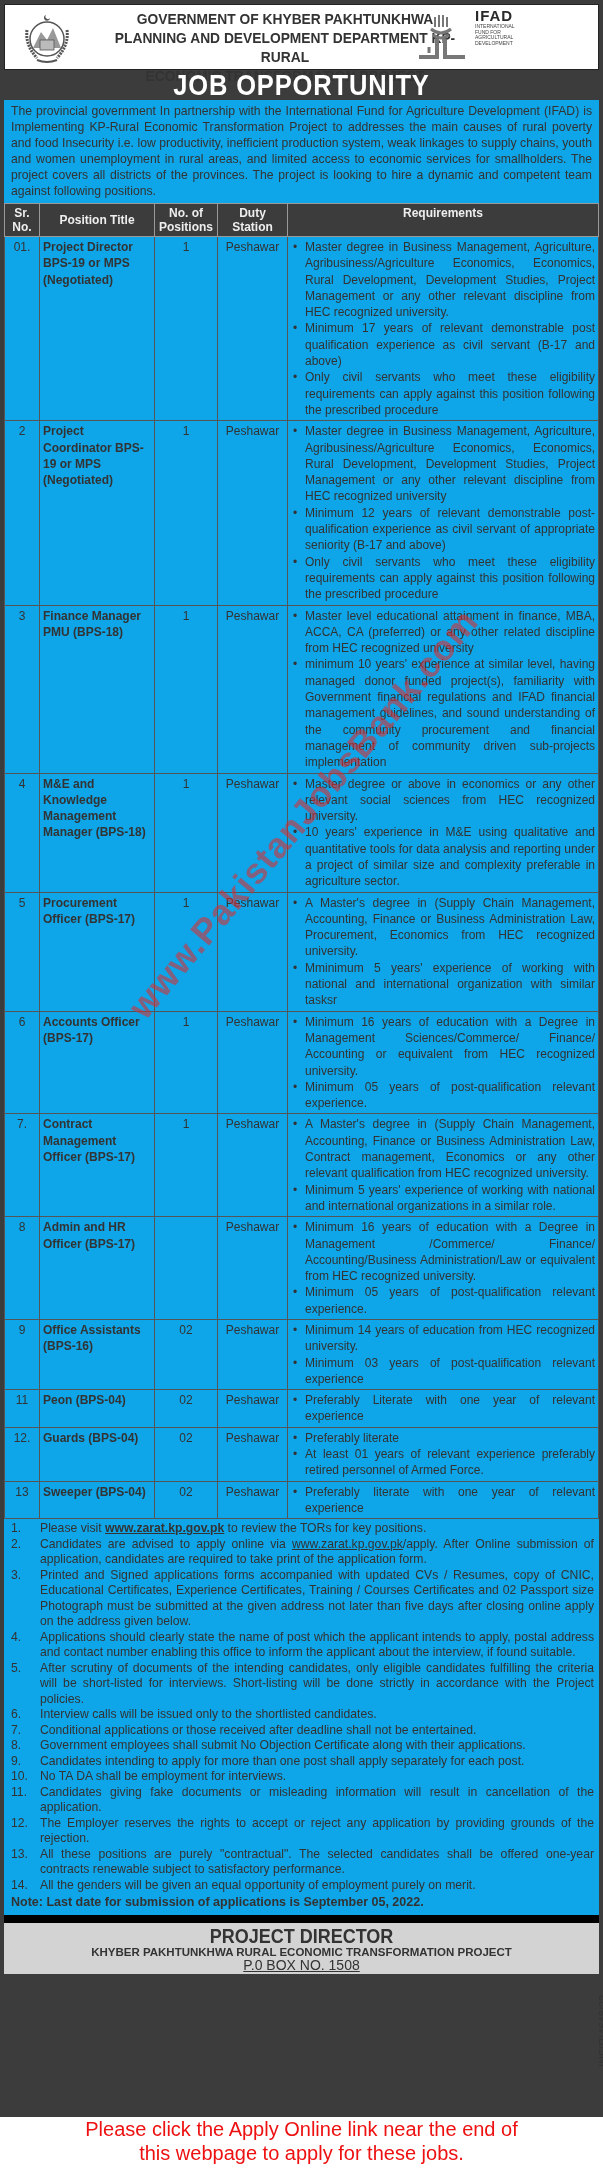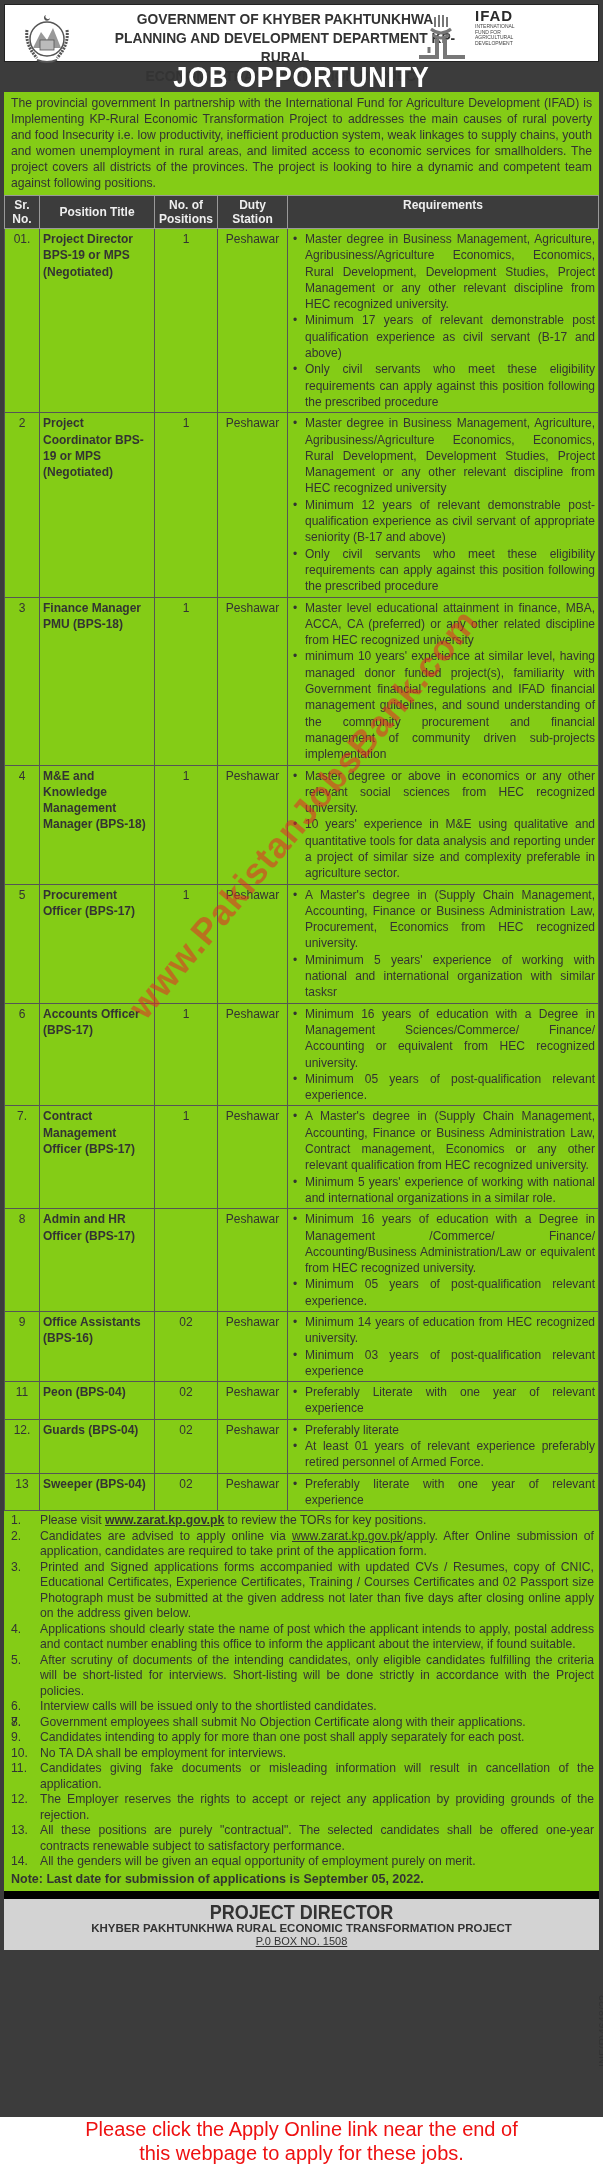--- a/index.html
+++ b/index.html
@@ -1,26 +1,26 @@
 <!DOCTYPE html>
 <html><head>
 <meta charset="utf-8">
 <style>
   html,body{margin:0;padding:0;background:#fff;}
   body{width:603px;height:2170px;position:relative;overflow:hidden;font-family:"Liberation Sans",sans-serif;color:#2a2a2a;}
   .ad{position:absolute;left:0;top:0;width:603px;height:2117px;background:#3c3c3c;box-sizing:border-box;padding:4px;}
-  .header{background:#fff;height:58px;position:relative;border:1px solid #222;box-sizing:border-box;}
+  .header{background:#fff;height:66px;position:relative;border:1px solid #222;box-sizing:border-box;}
   .kp-logo{position:absolute;left:14px;top:5px;width:56px;height:56px;}
   .ifad-logo{position:absolute;left:408px;top:8px;width:60px;height:52px;}
   .ifad-text{position:absolute;left:470px;top:2px;width:80px;}
   .ifad-text .big{font-weight:bold;font-size:15px;letter-spacing:1px;color:#2a2a2a;}
   .ifad-text .small{font-size:5px;line-height:5.5px;color:#444;}
   .htitle{position:absolute;left:80px;width:400px;text-align:center;top:4px;font-family:"Liberation Sans Narrow","Liberation Sans",sans-serif;font-weight:bold;font-size:15px;line-height:19px;color:#333;transform:scaleX(0.92);transform-origin:center;}
   .banner{height:30px;color:#fff;text-align:center;font-weight:bold;font-size:30px;line-height:30px;letter-spacing:1px;transform:scaleX(0.85);}
-  .panel{background:#84cc16;margin-top:0;}
+  .panel{background:#0ea5e9;margin-top:0;}
   .intro{padding:3px 7px 4px 7px;font-size:12.2px;line-height:16px;text-align:justify;color:#333;}
   table.jobs{border-collapse:collapse;width:595px;table-layout:fixed;font-size:12px;color:#333;}
   table.jobs th{background:#3c3c3c;color:#eee;font-weight:bold;border:1px solid #999;font-size:12px;line-height:14px;padding:2px 1px;vertical-align:middle;}
   table.jobs th.req{vertical-align:top;}
   table.jobs td{border:1px solid #555;vertical-align:top;padding:2px 3px 2px 3px;line-height:16.3px;}
   td.sr{text-align:center;border-radius:15px;}
   td.title{font-weight:bold;}
   td.num{text-align:center;}
   td.duty{text-align:center;}
   td.req ul{margin:0;padding:0 0 0 14px;list-style:none;}
@@ -29,21 +29,21 @@
   .terms{padding:2px 5px 0 7px;font-size:12.2px;line-height:15.5px;color:#333;}
   .terms ol{margin:0;padding:0;list-style:none;}
   .terms li{position:relative;padding-left:29px;text-align:justify;}
   .terms li .n{position:absolute;left:0;top:0;}
   .terms a{color:#333;text-decoration:underline;}
   .terms a.b{font-weight:bold;}
   .note{font-weight:bold;font-size:12.5px;padding:2px 0 4px 0;}
   .footer{background:#d3d3d3;text-align:center;padding:3px 0 2px 0;position:relative;border-top:8px solid #000000;}
   .footer .pd{font-weight:bold;font-size:20px;line-height:20px;color:#333;transform:scaleX(0.9);}
   .footer .org{font-weight:bold;font-size:11.5px;line-height:13px;color:#333;}
-  .footer .box{font-size:11px;line-height:13px;color:#333;text-decoration:underline;}
+  .footer .box{font-size:14px;line-height:13px;color:#333;text-decoration:underline;}
   .ref{position:absolute;right:6px;top:1987px;transform:rotate(-90deg);transform-origin:right top;font-size:11px;color:#333;white-space:nowrap;width:80px;text-align:left;}
   .watermark{position:absolute;left:120px;top:1000px;font-size:36px;font-weight:bold;color:rgba(230,40,40,0.55);transform:rotate(-50deg);transform-origin:left top;white-space:nowrap;pointer-events:none;letter-spacing:1px;}
   .cta{position:absolute;left:0;top:2117px;width:603px;text-align:center;color:#ee1111;font-size:20px;line-height:24px;}
 </style>
 </head>
 <body>
 
 <div class="ad">
   <div class="header">
     <svg class="kp-logo" viewBox="0 0 56 56">
@@ -248,21 +248,21 @@
     </table>
 
     <div class="terms">
       <ol>
         <li><span class="n">1.</span><span>Please visit </span><a class="b">www.zarat.kp.gov.pk</a><span>  to review the TORs for key positions.</span></li>
         <li><span class="n">2.</span><span>Candidates are advised to apply online via </span><a>www.zarat.kp.gov.pk</a><span>/apply. After Online submission of application, candidates are required to take print of the application form.</span></li>
         <li><span class="n">3.</span><span>Printed and Signed applications forms accompanied with updated CVs / Resumes, copy of CNIC, Educational Certificates, Experience Certificates, Training / Courses Certificates and 02 Passport size Photograph must be submitted at the given address not later than five days after closing online apply on the address given below.</span></li>
         <li><span class="n">4.</span><span>Applications should clearly state the name of post which the applicant intends to apply, postal address and contact number enabling this office to inform the applicant about the interview, if found suitable.</span></li>
         <li><span class="n">5.</span><span>After scrutiny of documents of the intending candidates, only eligible candidates fulfilling the criteria will be short-listed for interviews. Short-listing will be done strictly in accordance with the Project policies.</span></li>
         <li><span class="n">6.</span><span>Interview calls will be issued only to the shortlisted candidates.</span></li>
-        <li><span class="n">7.</span></li>
+        <li><span class="n">7.</span><span>Conditional applications or those received after deadline shall not be entertained.</span></li>
         <li><span class="n">8.</span><span>Government employees shall submit No Objection Certificate along with their applications.</span></li>
         <li><span class="n">9.</span><span>Candidates intending to apply for more than one post shall apply separately for each post.</span></li>
         <li><span class="n">10.</span><span>No TA DA shall be employment for interviews.</span></li>
         <li><span class="n">11.</span><span>Candidates giving fake documents or misleading information will result in cancellation of the application.</span></li>
         <li><span class="n">12.</span><span>The Employer reserves the rights to accept or reject any application by providing grounds of the rejection.</span></li>
         <li><span class="n">13.</span><span>All these positions are purely "contractual". The selected candidates shall be offered one-year contracts renewable subject to satisfactory performance.</span></li>
         <li><span class="n">14.</span><span>All the genders will be given an equal opportunity of employment purely on merit.</span></li>
       </ol>
       <div class="note">Note: Last date for submission of applications is September 05, 2022.</div>
     </div>

